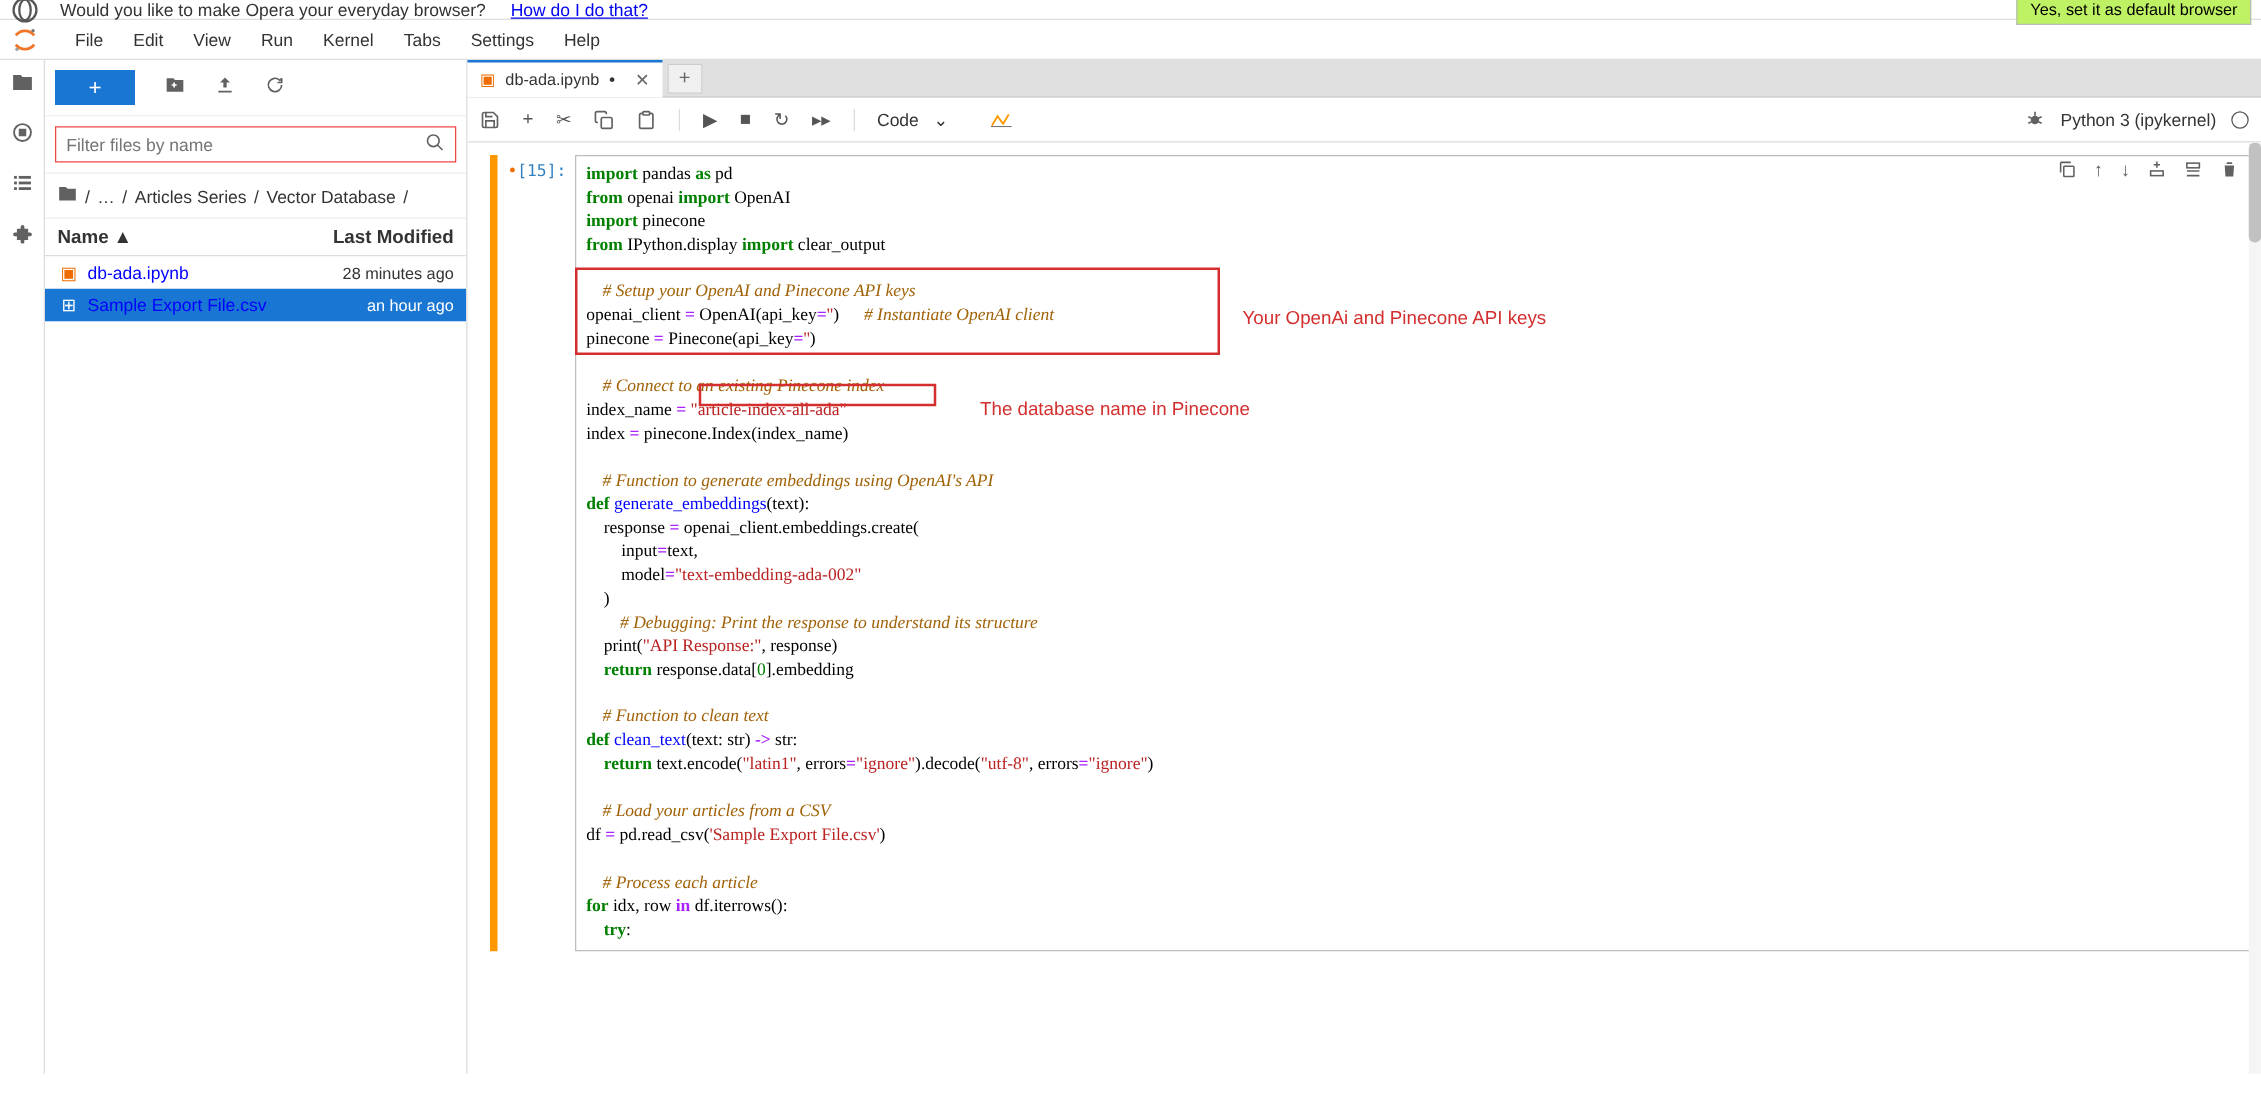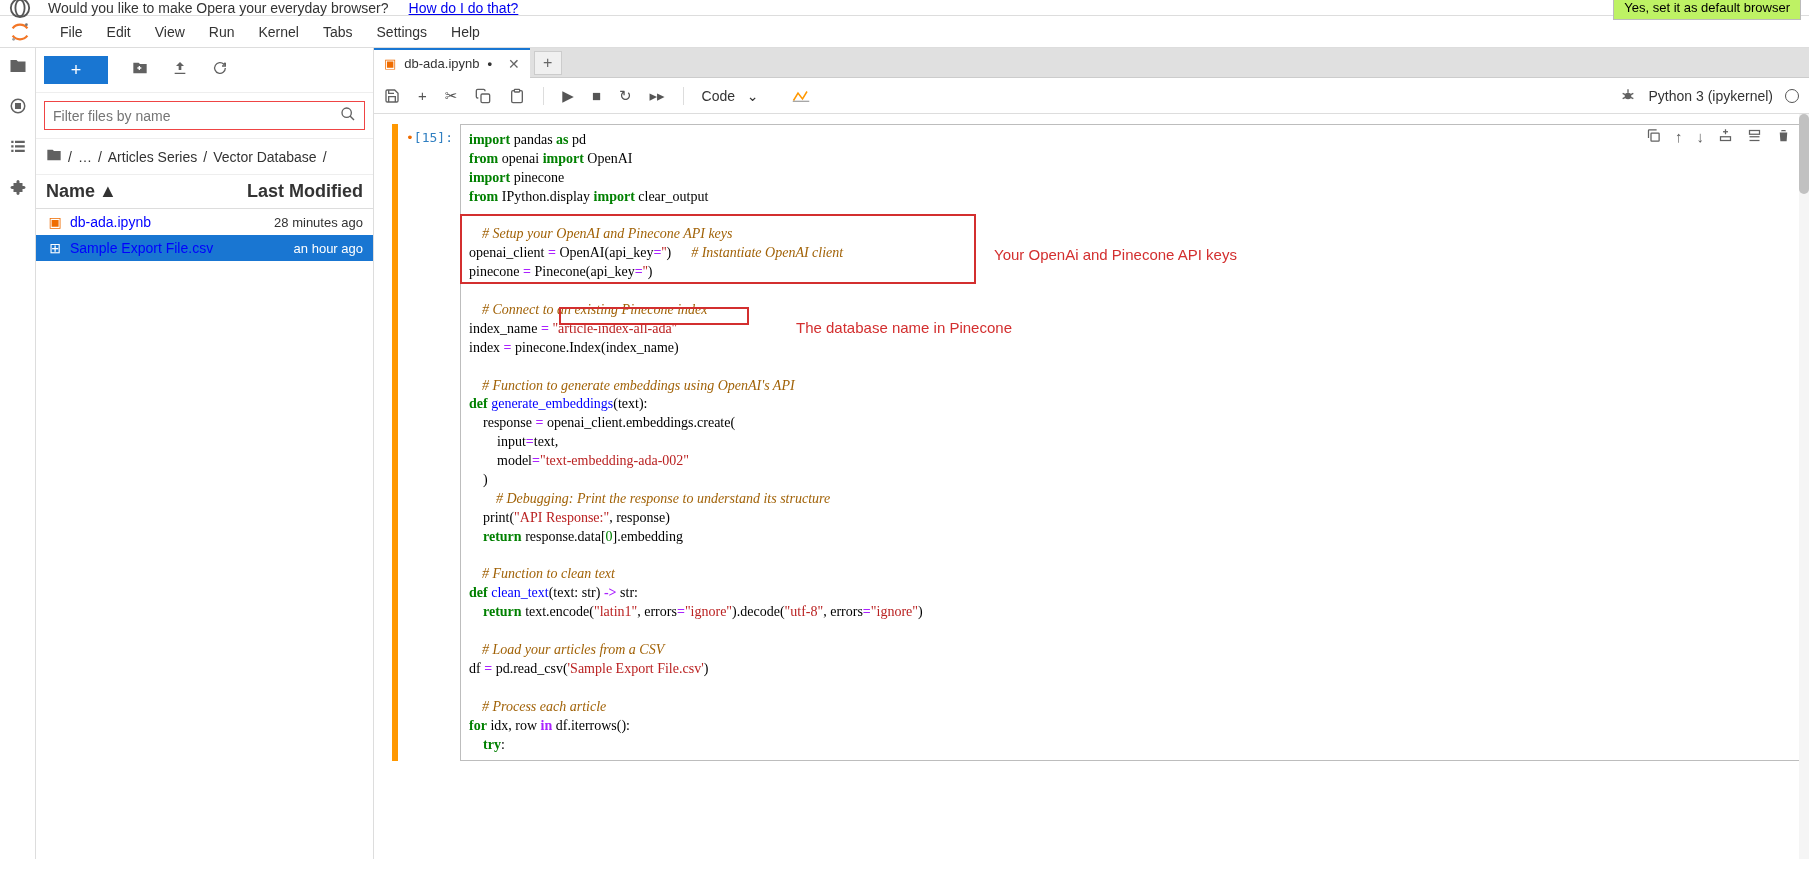--- a/index.html
+++ b/index.html
@@ -26,21 +26,21 @@
 
 
 .left-panel { width: 338px; border-right: 1px solid #ddd; display: flex; flex-direction: column; }
 .left-toolbar { display: flex; align-items: center; padding: 8px; gap: 24px; border-bottom: 1px solid #eee; }
 .new-btn { background: #1976d2; color: #fff; border: none; width: 64px; height: 28px; font-size: 18px; cursor: pointer; display: flex; align-items: center; justify-content: center; }
 .tb-icon { color: #555; cursor: pointer; font-size: 16px; }
 .filter-row { padding: 8px; border-bottom: 1px solid #eee; }
 .filter-input-wrap { display: flex; align-items: center; border: 1px solid #ef4444; padding: 4px 8px; }
 .filter-input { border: none; outline: none; flex: 1; font-size: 14px; color: #757575; }
 .breadcrumb { padding: 8px 10px; font-size: 14px; border-bottom: 1px solid #eee; display: flex; align-items: center; gap: 6px; }
-.file-header { display: flex; padding: 6px 10px; border-bottom: 1px solid #ddd; font-size: 18px; font-weight: 600; }
+.file-header { display: flex; padding: 6px 10px; border-bottom: 1px solid #ddd; font-size: 15px; font-weight: 600; }
 .file-header .col-name { flex: 1; display: flex; align-items: center; gap: 4px; }
 .file-header .col-mod { text-align: right; }
 .file-list { flex: 1; overflow-y: auto; }
 .file-row { display: flex; align-items: center; padding: 5px 10px; font-size: 14px; cursor: pointer; }
 .file-row.selected { background: #1976d2; color: #fff; }
 .file-row .fi { width: 18px; margin-right: 6px; display: inline-flex; align-items: center; justify-content: center; }
 .file-row .fn { flex: 1; }
 .file-row .fm { font-size: 13px; }
 .notebook-icon { color: #ef6c00; }
 .csv-icon { color: #388e3c; }
@@ -328,21 +328,21 @@
 </span><span class="cm"># Load your articles from a CSV</span><span class="nm">
 </span><span class="nm">df </span><span class="op">=</span><span class="nm"> pd.read_csv(</span><span class="str">'Sample Export File.csv'</span><span class="nm">)
 
 </span><span class="cm"># Process each article</span><span class="nm">
 </span><span class="kw">for</span><span class="nm"> idx, row </span><span class="op">in</span><span class="nm"> df.iterrows():
 </span><span class="nm">    </span><span class="kw">try</span><span class="nm">:</span></div>
 
           <div class="anno-box1" style="left:0px; top:90px; width:516px; height:70px;"></div>
           <div class="anno-text" style="left:534px; top:122px;">Your OpenAi and Pinecone API keys</div>
           <div class="anno-box1" style="left:99px; top:183px; width:190px; height:18px;"></div>
-          <div class="anno-text" style="left:336px; top:195px;">The database name in Pinecone</div>
+          <div class="anno-text" style="left:324px; top:195px;">The database name in Pinecone</div>
         </div>
       </div>
       <div class="scrollbar-fake">
           <div class="scroll-thumb"></div>
         </div>
     </div>
   </div>
 </div>
 
 </body></html>

